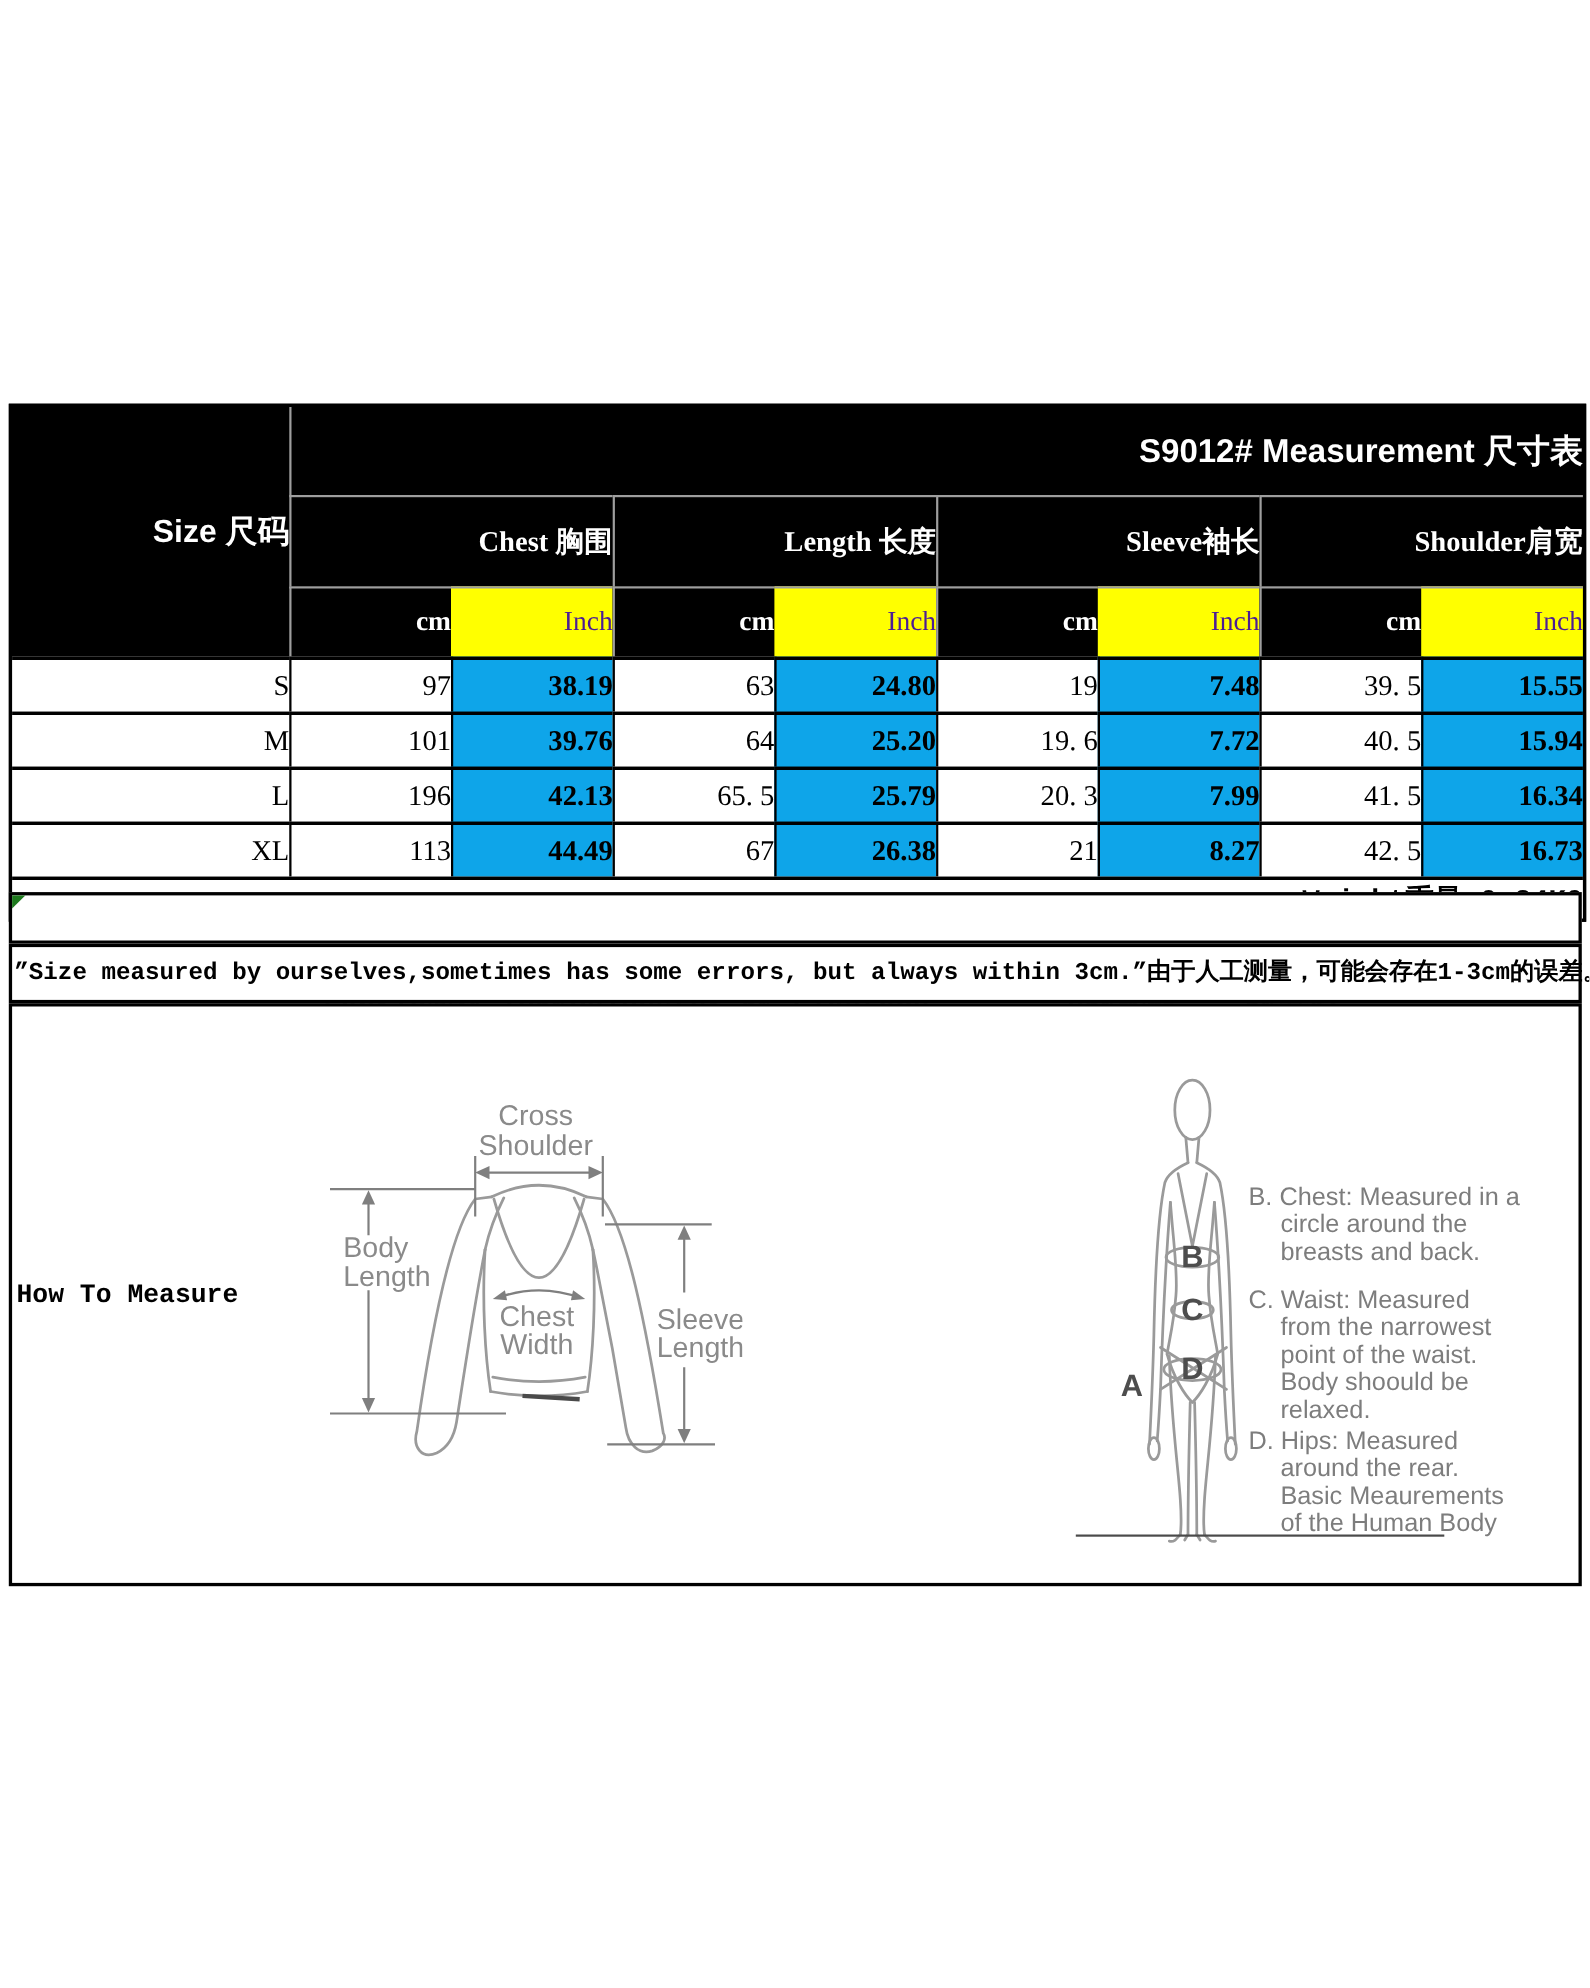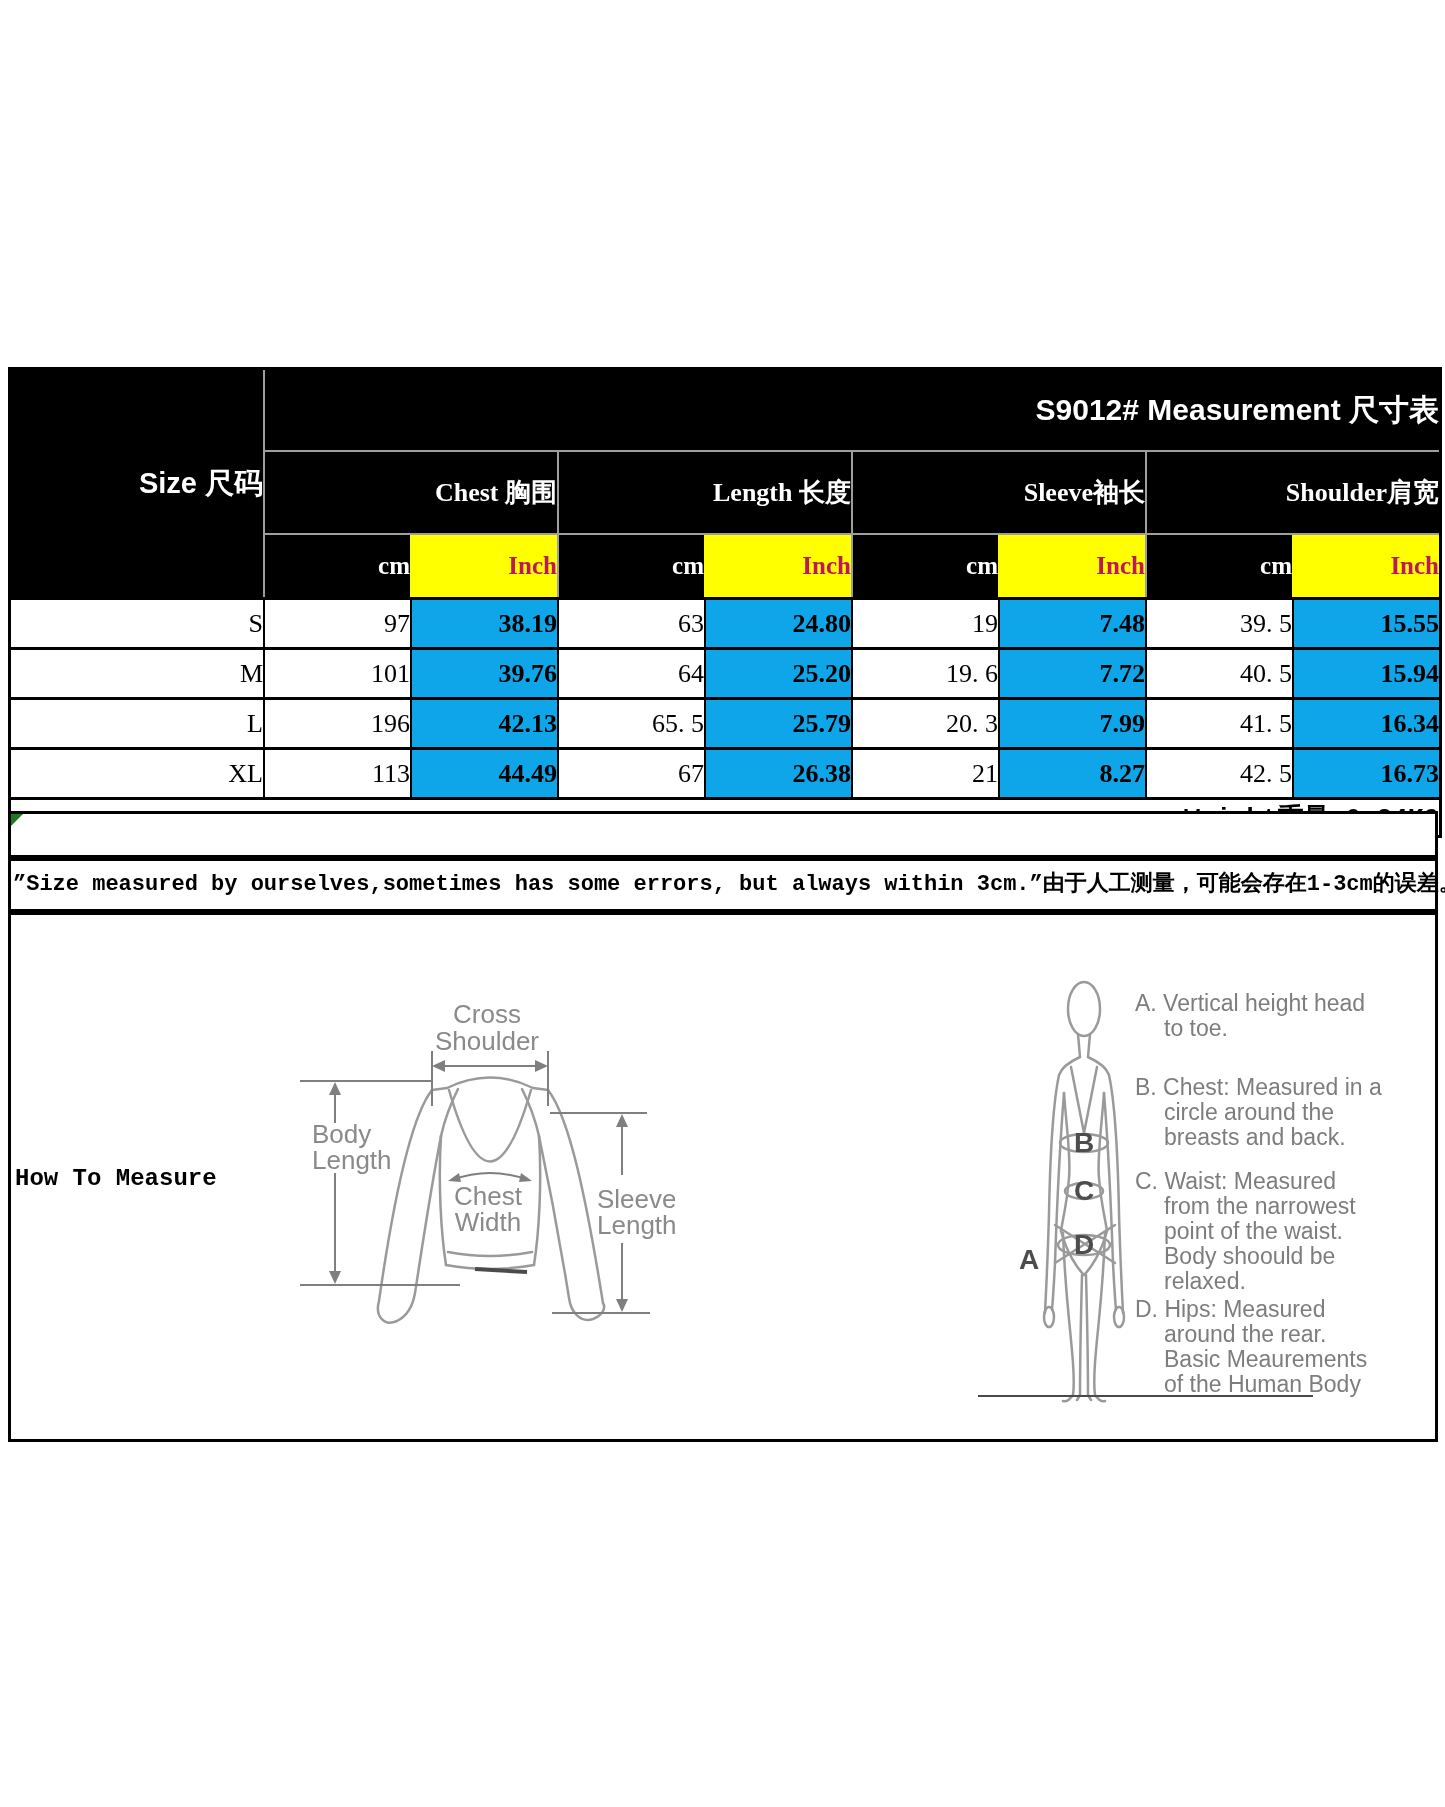--- a/index.html
+++ b/index.html
@@ -10,21 +10,21 @@
   table.tbl{position:absolute;left:8px;top:367px;width:1430px;border-collapse:separate;
             border-spacing:0;background:#000;border:3px solid #000;table-layout:fixed;}
   .tbl th,.tbl td{padding:0;text-align:right;vertical-align:middle;overflow:hidden;}
   .hb{background:#000;color:#fff;}
   .title-cell{border-left:2px solid #9e9e9e;font-family:"Liberation Sans","DejaVu Sans",sans-serif;
               font-weight:bold;font-size:30px;height:80px;}
   .size-head{font-family:"Liberation Sans","DejaVu Sans",sans-serif;font-weight:bold;font-size:29px;}
   .grp{border-left:2px solid #9e9e9e;border-top:2px solid #9e9e9e;font-weight:bold;font-size:26px;height:81px;
        font-family:"Liberation Serif","DejaVu Serif",serif;}
   .unit-cm{border-left:2px solid #9e9e9e;border-top:2px solid #9e9e9e;font-weight:bold;font-size:25px;height:62px;}
-  .unit-inch{background:#ffff00;color:#be185d;border-top:2px solid #9e9e9e;font-weight:bold;font-size:25px;height:62px;}
+  .unit-inch{background:#ffff00;color:#4c1d95;border-top:2px solid #9e9e9e;font-weight:normal;font-size:25px;height:62px;}
   .d{background:#fff;border-top:3px solid #000;border-left:2px solid #000;font-size:26px;height:47px;}
   .d.size-col{border-left:none;}
   .d.inch-d{background:#0ea5e9;font-weight:bold;margin-top:12px;}
   .weight-row td{background:#fff;border-top:3px solid #000;height:33px;
        font-family:"Liberation Mono","DejaVu Sans Mono",monospace;font-weight:bold;font-size:26px;}
 
   
   .strip{position:absolute;left:8px;width:1430px;background:#fff;border:3px solid #000;box-sizing:border-box;
          font-family:"Liberation Mono","DejaVu Sans Mono",monospace;font-weight:bold;}
   .fabric{top:811px;height:47px;text-align:center;font-size:26px;line-height:41px;white-space:pre;}
@@ -213,24 +213,20 @@
       <path class="dg-stroke" stroke-width="2" d="M50,262 L110,300 M50,300 L110,262"></path>
       <path class="dg-stroke" stroke-width="2" d="M56,268 C62,290 72,305 79,312 M102,268 C96,290 86,305 79,312"></path>
       <path class="dg-stroke" stroke-width="2" d="M58,270 C60,330 66,370 68,400 C69,415 69,425 68,432 M77,312 C76,350 75,390 75,432 M100,270 C98,330 92,370 90,400 C89,415 89,425 90,432 M81,312 C82,350 83,390 83,432"></path>
       <path class="dg-stroke" stroke-width="2" d="M68,432 C64,437 62,439 58,438 M75,432 L72,437 M90,432 C94,437 96,439 100,438 M83,432 L86,437"></path>
       <text class="dg-letter" x="24" y="306" text-anchor="middle">A</text>
       <text class="dg-letter" x="79" y="189" text-anchor="middle">B</text>
       <text class="dg-letter" x="79" y="237" text-anchor="middle">C</text>
       <text class="dg-letter" x="79" y="291" text-anchor="middle">D</text>
     </svg>
 
-    <div class="inst inst-a">
-      <div>A. Vertical height head</div>
-      <div class="cont">to toe.</div>
-    </div>
     <div class="inst inst-c">
       <div>C. Waist: Measured</div>
       <div class="cont">from the narrowest</div>
       <div class="cont">point of the waist.</div>
       <div class="cont">Body shoould be</div>
       <div class="cont">relaxed.</div>
     </div>
     <div class="inst inst-b">
       <div>B. Chest: Measured in a</div>
       <div class="cont">circle around the</div>

